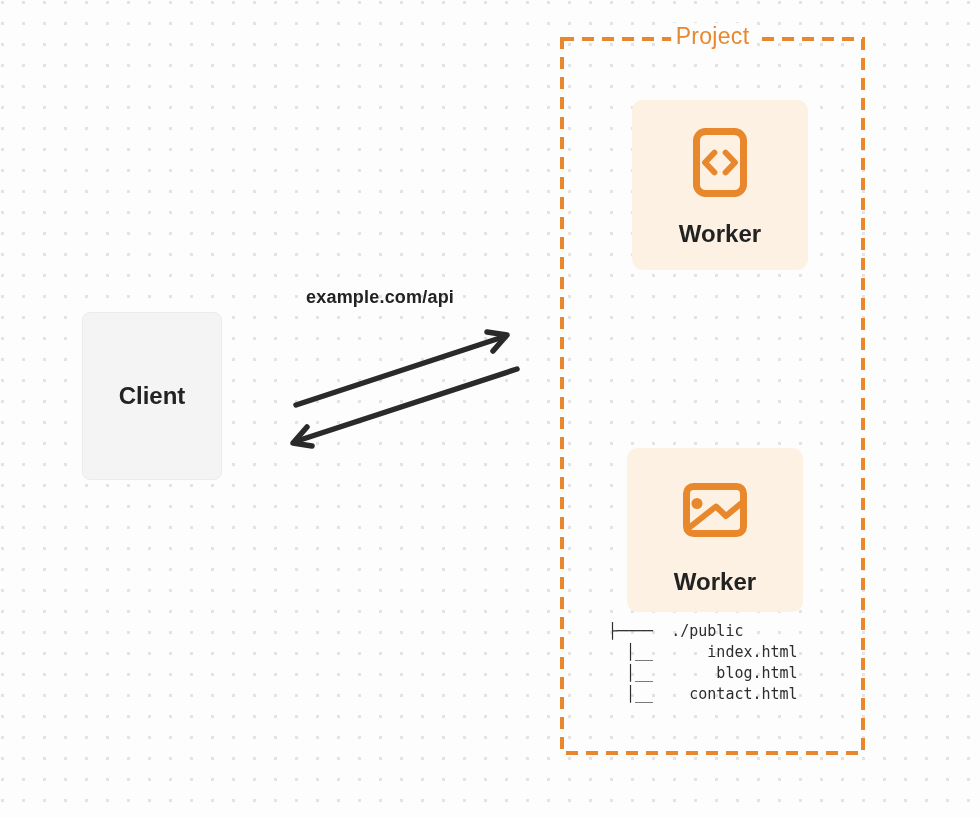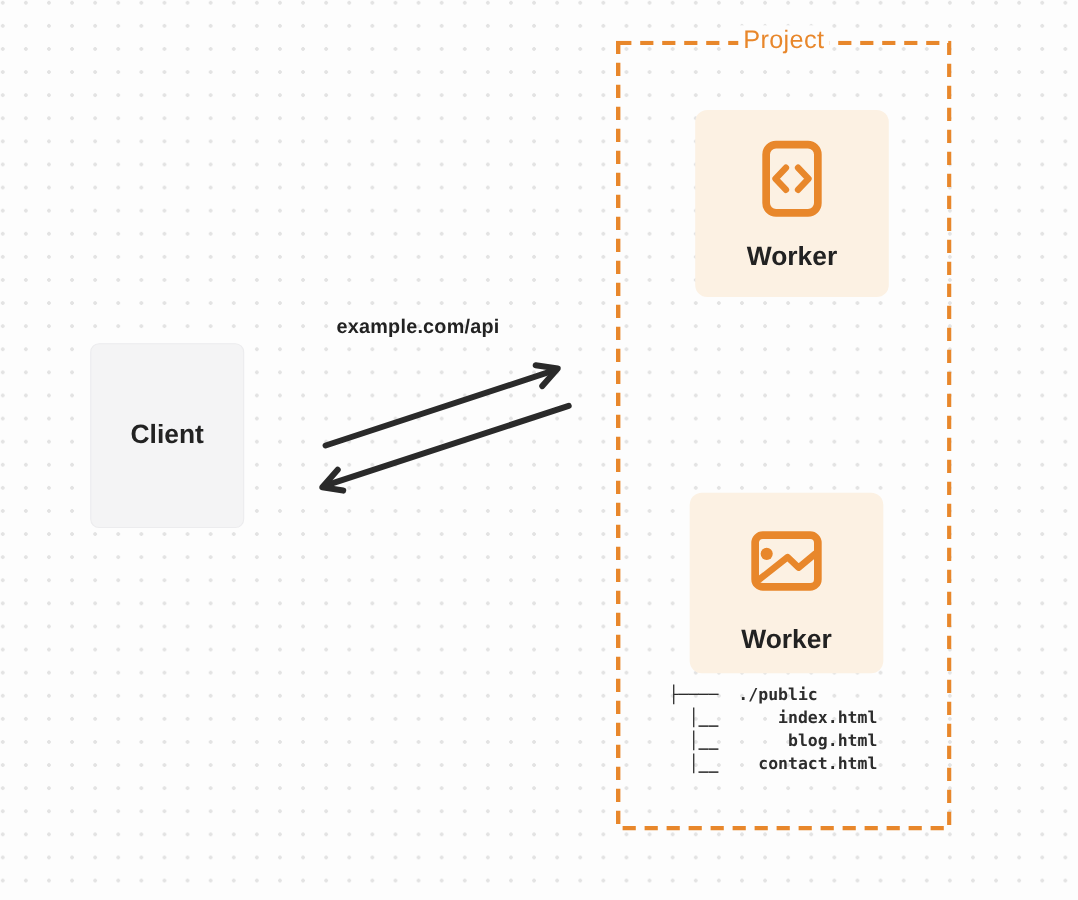--- a/index.html
+++ b/index.html
@@ -59,21 +59,21 @@
   .worker-card{left:72px;top:63px;height:170px;padding-top:27px;}
   .worker-card .label{margin-top:22px;}
   .assets-card{left:67px;top:411px;height:164px;padding-top:34px;}
   .assets-card .label{margin-top:30px;}
   .icon-stroke{stroke:var(--accent);fill:none;}
   .icon-fill{fill:var(--accent);}
 
   .file-tree{
     position:absolute;left:48px;top:584px;margin:0;
     font-family:"DejaVu Sans Mono",monospace;
-    font-size:15px;line-height:21px;font-weight:700;
+    font-size:15px;line-height:21px;font-weight:400;
     color:var(--tree);white-space:pre;
   }
 </style>
 </head>
 <body>
 
 <div class="canvas">
 
   <svg class="arrows" viewBox="0 0 980 818">
 

